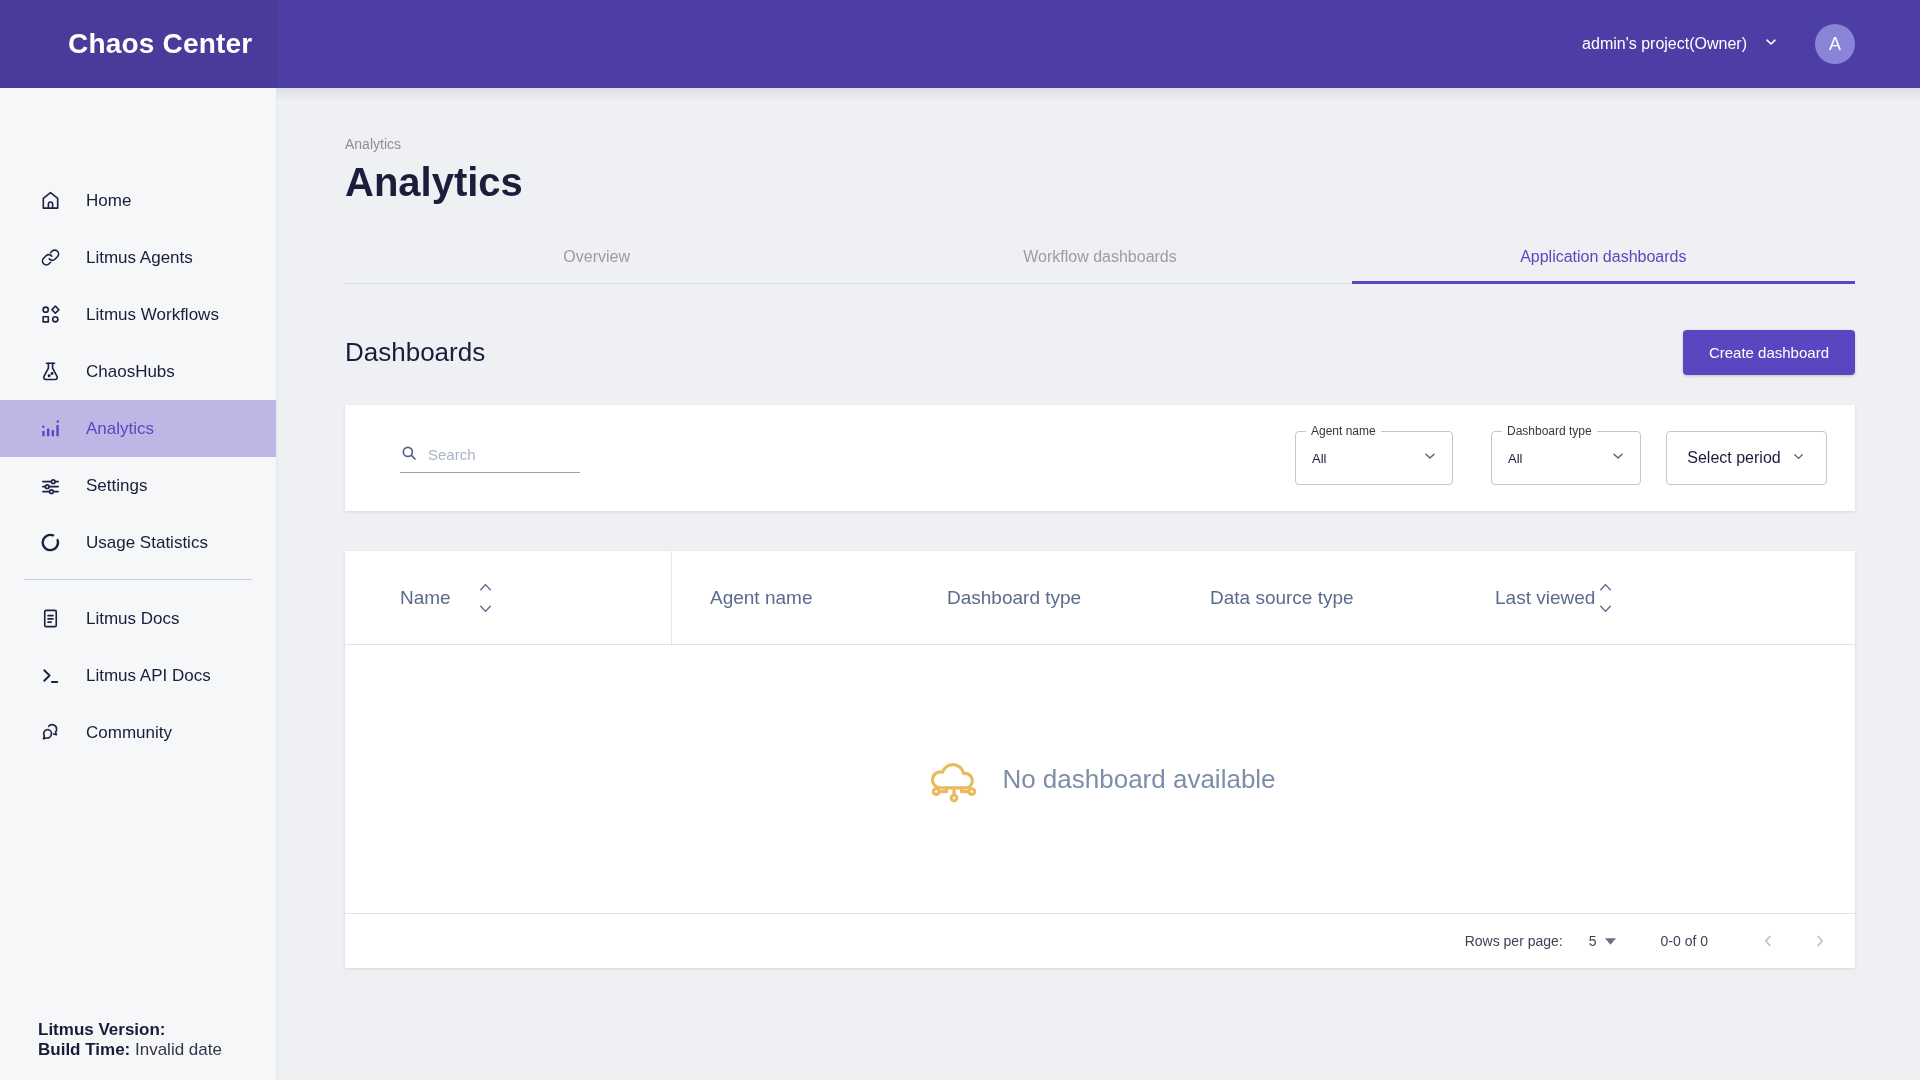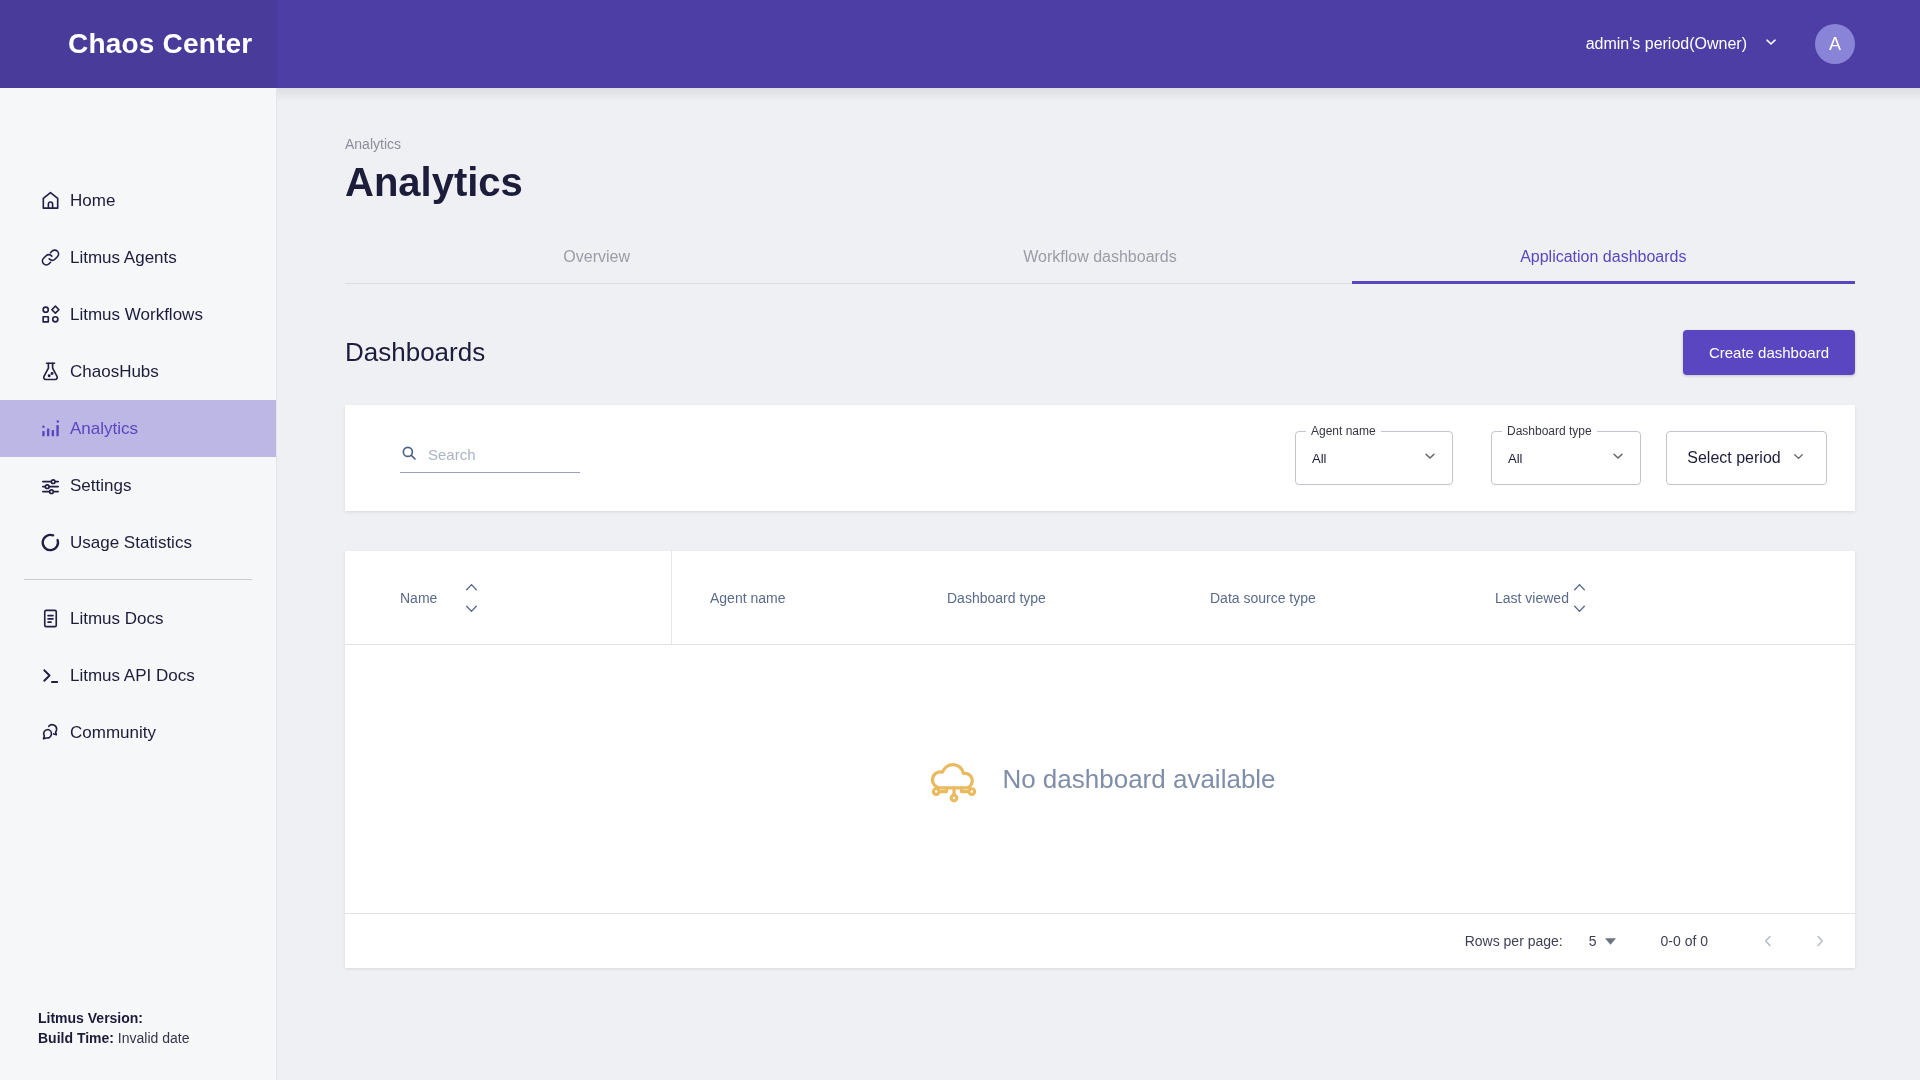--- a/index.html
+++ b/index.html
@@ -16,28 +16,28 @@
   .header{position:absolute;top:0;left:0;width:1920px;height:88px;background:var(--header-bg);display:flex;align-items:center;z-index:10;}
   .header-left{width:277px;height:100%;background:var(--header-bg-left);display:flex;align-items:center;padding-left:68px;flex-shrink:0;}
   .app-title{color:#fff;font-size:28px;font-weight:700;letter-spacing:.2px;white-space:nowrap;}
   .header-right{margin-left:auto;display:flex;align-items:center;padding-right:65px;gap:22px;}
   .project-selector{display:flex;align-items:center;gap:16px;color:#fff;font-size:16px;cursor:pointer;}
   .avatar{width:40px;height:40px;border-radius:50%;background:var(--avatar-bg);color:#fff;font-size:18px;display:flex;align-items:center;justify-content:center;margin-left:14px;cursor:pointer;}
 
   
   .sidebar{position:absolute;top:88px;left:0;width:277px;bottom:0;background:var(--sidebar-bg);border-right:1px solid #e2e5e9;}
   .nav{padding-top:84px;}
-  .nav-item{height:57px;display:flex;align-items:center;padding-left:38px;gap:8px;cursor:pointer;}
+  .nav-item{height:57px;display:flex;align-items:center;padding-left:38px;gap:24px;cursor:pointer;}
   .nav-item .nav-icon{width:24px;height:24px;display:flex;align-items:center;justify-content:center;flex-shrink:0;}
   .nav-item .nav-label{font-size:17px;font-weight:500;color:var(--text-dark);white-space:nowrap;}
   .nav-item.active{background:var(--selected-bg);}
   .nav-item.active .nav-label{color:var(--accent);}
   .nav-divider{height:1px;background:#c9cdd3;margin:8px 24px 10px 24px;}
   .icon-stroke{stroke:#211f45;stroke-width:1.7;fill:none;stroke-linecap:round;stroke-linejoin:round;}
-  .version-block{position:absolute;left:38px;bottom:32px;font-size:14px;line-height:20px;color:#35354a;}
+  .version-block{position:absolute;left:38px;bottom:20px;font-size:17px;line-height:20px;color:#35354a;}
   .version-block b{color:#1b1b39;}
 
   
   .main{position:absolute;top:88px;left:277px;right:0;bottom:0;background:var(--main-bg);padding:0 65px 0 68px;}
   .main::before{content:"";position:absolute;top:0;left:0;right:0;height:14px;background:linear-gradient(#dcdee3,rgba(238,240,243,0));pointer-events:none;}
   .breadcrumb{padding-top:48px;font-size:14px;color:#8e8e9a;}
   .page-title{margin-top:8px;font-size:40px;font-weight:700;color:var(--text-dark);}
 
   .tabs{margin-top:26px;display:flex;border-bottom:1px solid #d9dce1;}
   .tab{flex:1;height:52px;display:flex;align-items:center;justify-content:center;font-size:16px;color:var(--text-gray);cursor:pointer;position:relative;}
@@ -54,21 +54,21 @@
   .search-box input::placeholder{color:#a9b4c4;}
   .filter-group{margin-left:auto;display:flex;align-items:center;margin-right:28px;}
   .select-outlined{position:relative;height:54px;border:1px solid #c2c6cc;border-radius:4px;display:flex;align-items:center;justify-content:space-between;padding:0 14px 0 16px;cursor:pointer;background:#fff;}
   .select-outlined .legend{position:absolute;top:-8px;left:10px;background:#fff;padding:0 5px;font-size:12px;color:#35383f;}
   .select-outlined .value{font-size:13px;color:var(--text-dark);}
   .sel-agent{width:158px;margin-right:38px;}
   .sel-type{width:150px;margin-right:25px;}
   .period-btn{width:161px;height:54px;border:1px solid #c2c6cc;border-radius:4px;background:#fff;display:flex;align-items:center;justify-content:center;gap:10px;font-size:16px;color:var(--text-dark);cursor:pointer;}
 
   .table-card{margin-top:40px;background:#fff;box-shadow:0 1px 3px rgba(0,0,0,.1);}
-  .thead{height:94px;display:flex;align-items:center;border-bottom:1px solid #dfe3e8;font-size:14px;color:var(--table-header-text);}
+  .thead{height:94px;display:flex;align-items:center;border-bottom:1px solid #dfe3e8;font-size:19px;color:var(--table-header-text);}
   .col{display:flex;align-items:center;}
   .col-name{width:327px;align-self:stretch;padding-left:55px;border-right:1px solid #e4e7ec;gap:28px;}
   .col-agent{width:275px;padding-left:38px;}
   .col-dash{width:263px;}
   .col-datasource{width:285px;}
   .col-lastviewed{flex:1;gap:4px;}
   .sort-arrows{display:flex;flex-direction:column;gap:14px;align-items:center;cursor:pointer;}
   .empty-state{height:268px;display:flex;align-items:center;justify-content:center;gap:18px;}
   .empty-text{font-size:26px;color:var(--empty-text);}
   .pagination{height:55px;border-top:1px solid var(--border);display:flex;align-items:center;justify-content:flex-end;font-size:14px;color:#3f3f55;padding-right:20px;}
@@ -80,21 +80,21 @@
 </style>
 </head>
 <body>
 
 <div class="header">
   <div class="header-left">
     <div class="app-title">Chaos Center</div>
   </div>
   <div class="header-right">
     <div class="project-selector">
-      <span>admin's period(Owner)</span>
+      <span>admin's project(Owner)</span>
       <span>
         <svg width="16" height="16" viewBox="0 0 24 24" fill="none" stroke="#ffffff" stroke-width="2.4" stroke-linecap="round" stroke-linejoin="round">
             <path d="M6 9.3 12 15l6-5.7"></path>
           </svg>
       </span>
     </div>
     <div class="avatar">
       <span>A</span>
     </div>
   </div>

